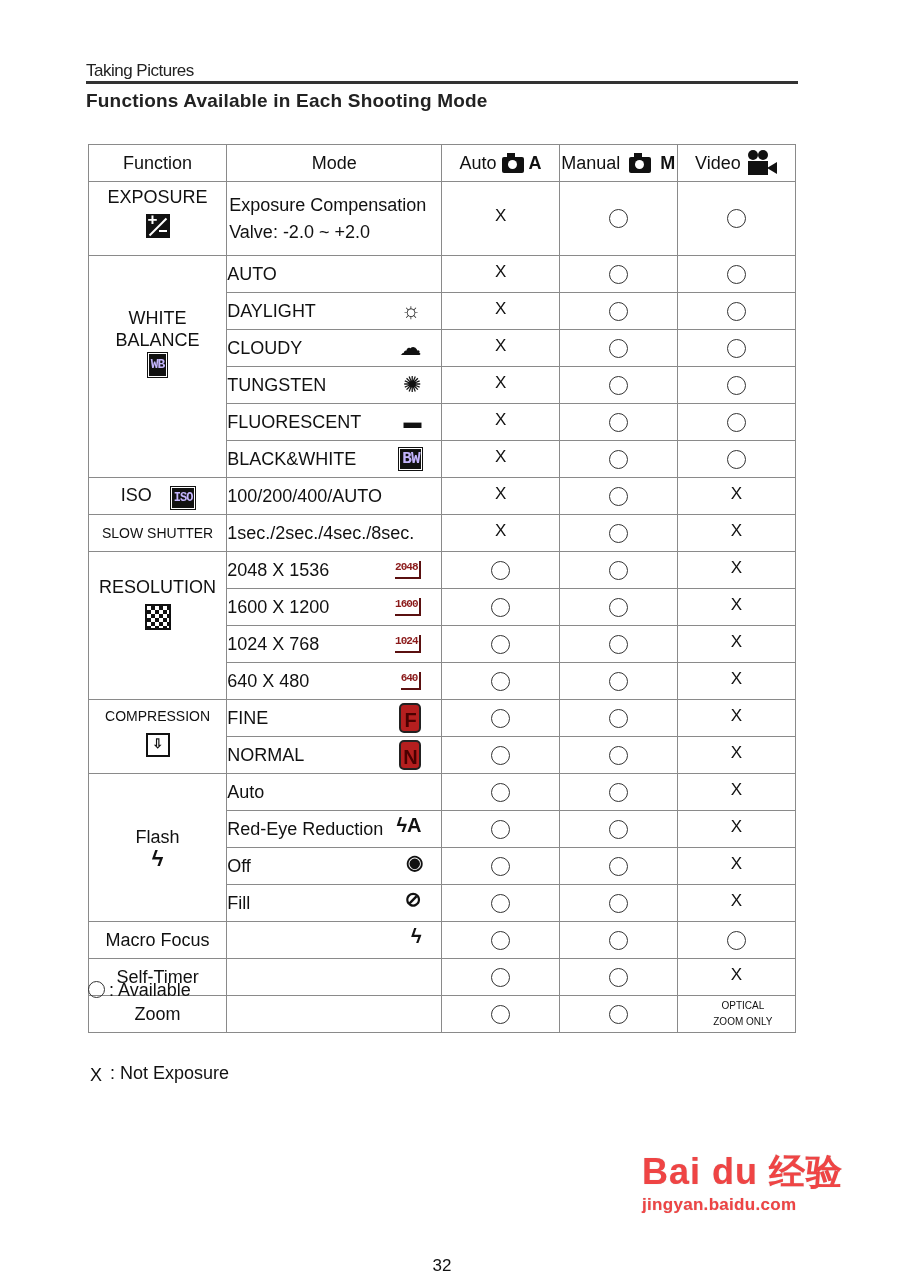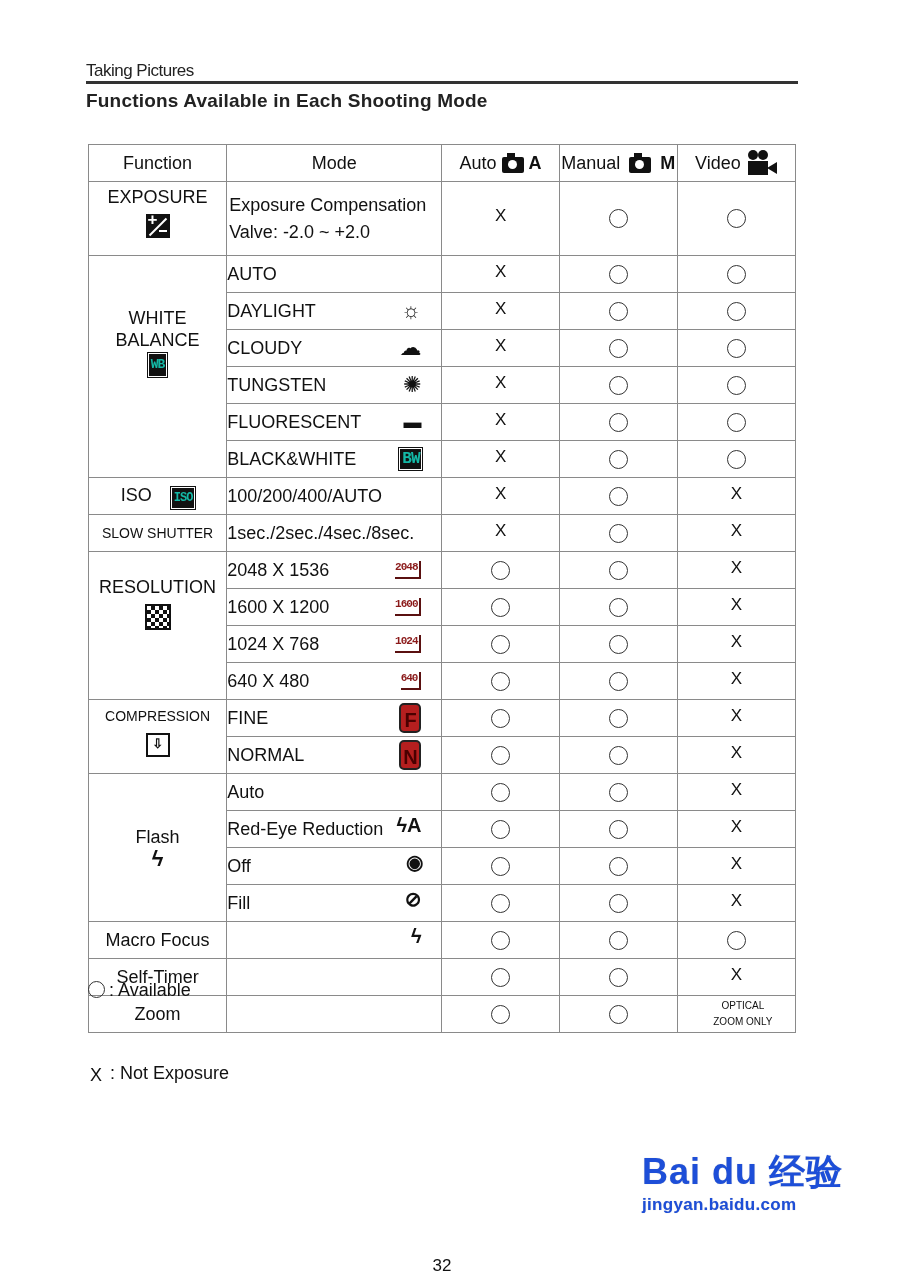--- a/index.html
+++ b/index.html
@@ -29,21 +29,21 @@
   td.mode .ico { position: absolute; right: 20px; top: 50%; transform: translateY(-50%); }
   td.mark { text-align: center; vertical-align: middle; }
   tr.r { height: 37px; }
   tr.r-exp { height: 74px; }
 
   .circ { display: inline-block; width: 17px; height: 17px; border: 1.3px solid #333; border-radius: 50%; vertical-align: middle; }
   .xmark { font-size: 17px; display: inline-block; vertical-align: middle; margin-top: -6px; }
   .optical { font-size: 10px; line-height: 16px; text-align: left; padding-left: 13px !important; margin-top: 24px; }
 
   
-  .box-ico { display: inline-block; background: #111; color: #14b8a6; font-weight: bold; font-size: 13px; line-height: 22px; padding: 0 2px; letter-spacing: -1px; outline: 1px solid #111; outline-offset: 1px; font-family: "Liberation Mono", monospace; }
+  .box-ico { display: inline-block; background: #111; color: #c4b5fd; font-weight: bold; font-size: 13px; line-height: 22px; padding: 0 2px; letter-spacing: -1px; outline: 1px solid #111; outline-offset: 1px; font-family: "Liberation Mono", monospace; }
   .exp-ico { display: inline-block; width: 24px; height: 24px; background: #111; position: relative; margin-top: 6px; }
   .exp-ico::before { content: "+"; position: absolute; left: 2px; top: -5px; color: #fff; font-size: 17px; font-weight: bold; }
   .exp-ico::after { content: ""; position: absolute; left: 13px; top: 16px; width: 8px; height: 2px; background: #fff; }
   .exp-ico i { position: absolute; left: 11px; top: 1px; width: 2px; height: 24px; background: #fff; transform: rotate(45deg); }
   .res-ico { display: inline-block; width: 26px; height: 26px; border: 2px solid #111; box-sizing: border-box;
     background-image: linear-gradient(45deg, #111 25%, transparent 25%, transparent 75%, #111 75%), linear-gradient(45deg, #111 25%, transparent 25%, transparent 75%, #111 75%);
     background-size: 8px 8px; background-position: 0 0, 4px 4px; margin-top: 6px; }
   .comp-ico { display: inline-block; width: 24px; height: 24px; border: 2px solid #111; box-sizing: border-box; position: relative; margin-top: 6px; font-size: 13px; line-height: 18px; text-align: center; font-weight: bold; }
   .res-badge { display: inline-block; color: #8b1a1a; font-weight: bold; font-size: 11px; font-family: "Liberation Mono", monospace; letter-spacing: -1px; border-right: 2px solid #5a1010; border-bottom: 2px solid #5a1010; padding: 0 2px 4px 0; line-height: 12px; }
   .fn-badge { display: inline-block; width: 22px; height: 30px; background: #b51f1f; color: #4a0000; font-weight: bold; font-size: 20px; line-height: 30px; text-align: center; border-radius: 5px; border: 2px solid #222; box-sizing: border-box; }
@@ -51,21 +51,21 @@
   .glyph-b { font-size: 20px; font-weight: bold; margin-top: 33px; }
   .flash-glyph { font-size: 22px; font-weight: bold; }
 
   .legend { position: absolute; left: 88px; font-size: 18px; }
   .legend .circ { width: 15px; height: 15px; margin-right: 4px; margin-top: -3px; }
   .legend-1 { top: 980px; }
   .legend-2 { top: 1063px; }
   .legend-2 .xmark { margin: 2px 8px 0 2px; font-size: 18px; }
 
   .page-num { position: absolute; left: 0; width: 884px; text-align: center; top: 1256px; font-size: 17px; }
-  .watermark { position: absolute; left: 642px; top: 1148px; width: 210px; color: #1d4ed8; font-weight: bold; text-shadow: 0 0 1px #c8c8c8; }
+  .watermark { position: absolute; left: 642px; top: 1148px; width: 210px; color: #ef4444; font-weight: bold; text-shadow: 0 0 1px #c8c8c8; }
   .wm-main { font-size: 36px; letter-spacing: 1px; }
   .wm-sub { font-size: 17px; margin-top: -2px; letter-spacing: 0.3px; }
 </style>
 </head>
 <body>
 
 <div class="section-title">Taking Pictures</div>
 <div class="rule"></div>
 <div class="page-title">Functions Available in Each Shooting Mode</div>
 

